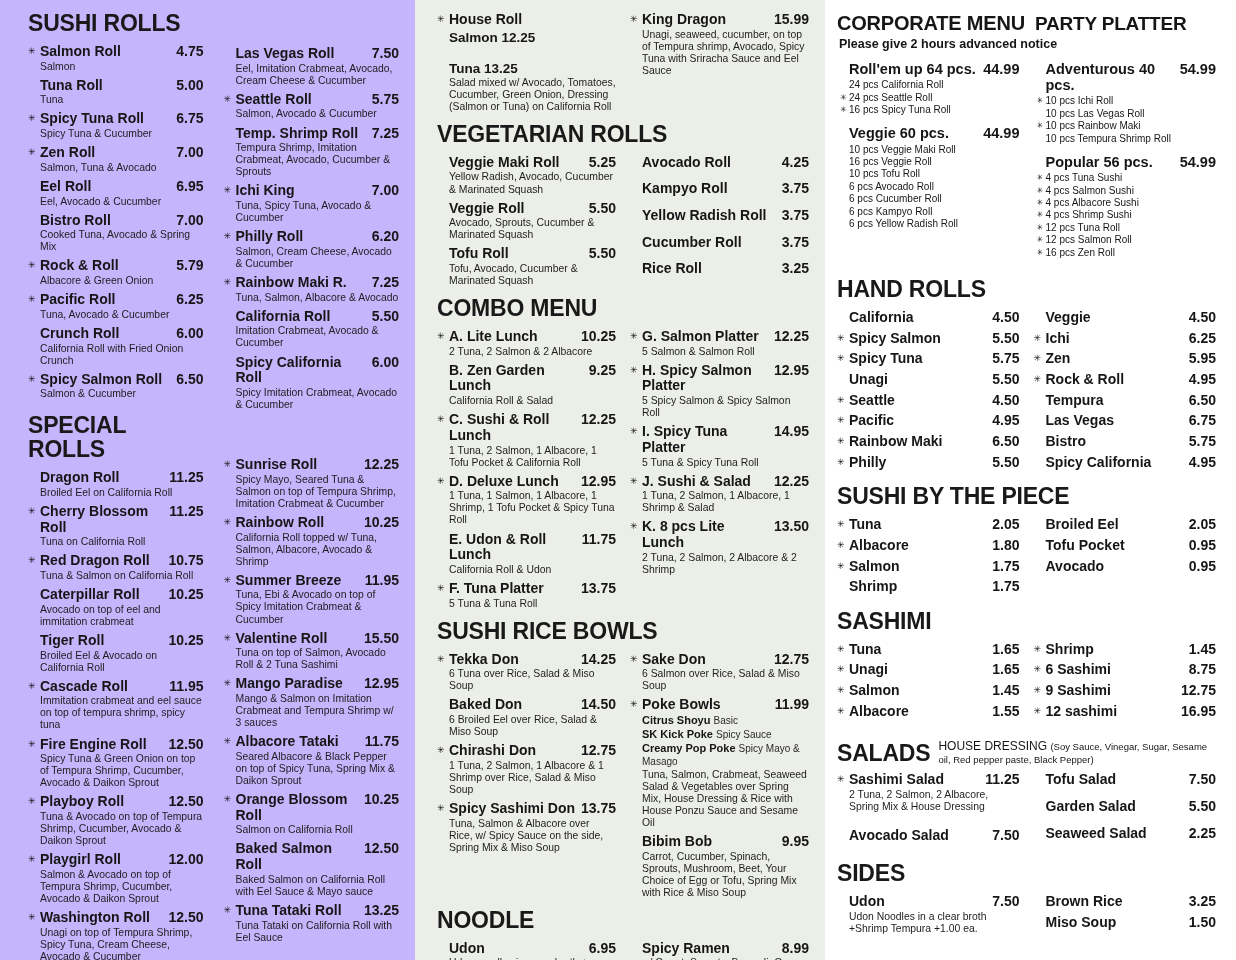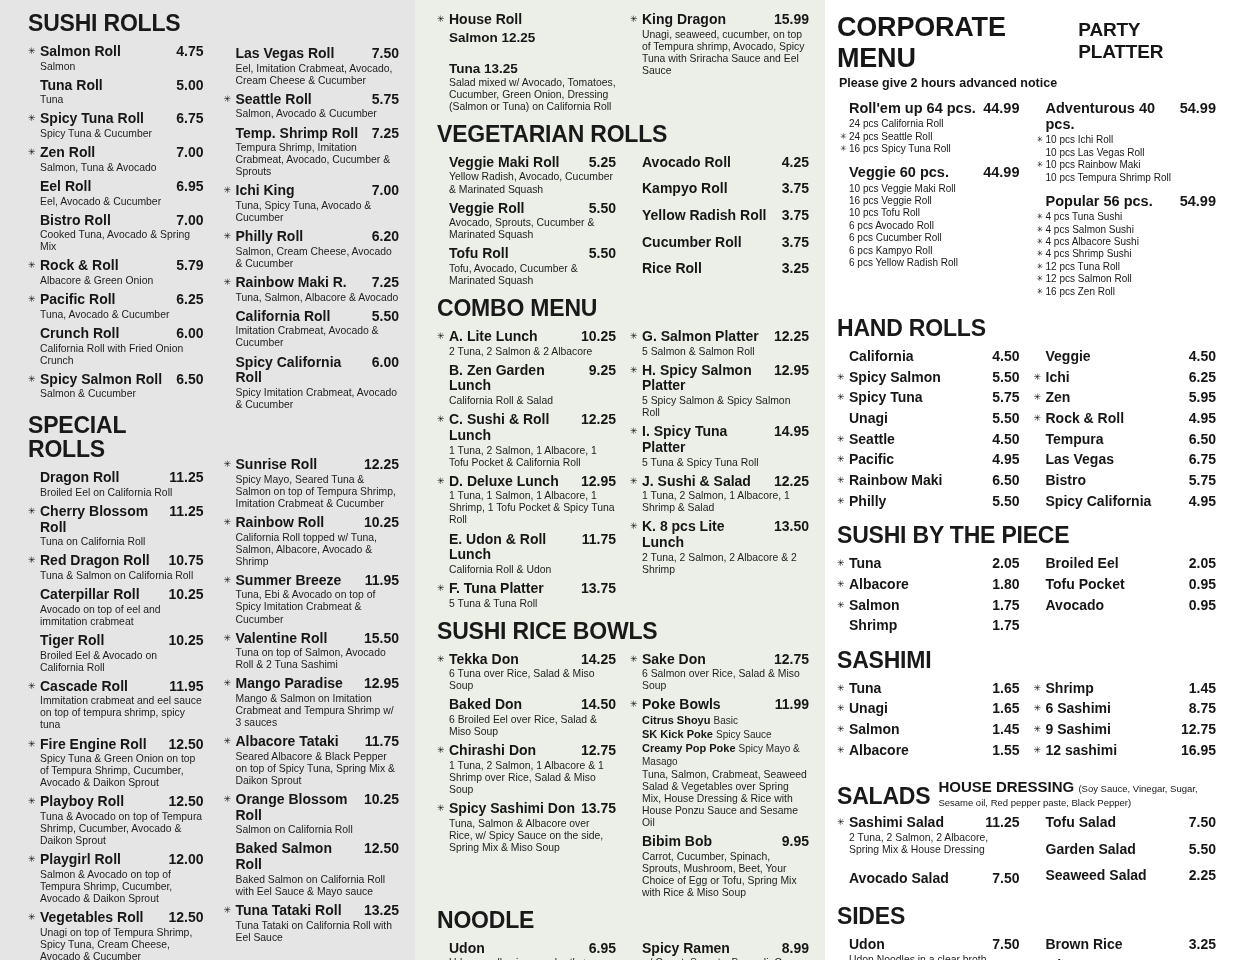--- a/index.html
+++ b/index.html
@@ -1,20 +1,20 @@
 <!DOCTYPE html>
 <html><head>
 <meta charset="utf-8">
 <style>
   * { margin:0; padding:0; box-sizing:border-box; }
   html,body { width:1236px; height:960px; }
   body { font-family:"Liberation Sans", sans-serif; background:#ffffff; color:#161616; overflow:hidden; }
   .page { display:flex; width:1236px; height:960px; }
   .panel { overflow:hidden; height:960px; }
-  .panel-left  { width:415px; padding:12px 16px 4px 28px; display:flex; gap:20px; background:#e5e5e5; }
+  .panel-left  { width:415px; padding:12px 16px 4px 28px; display:flex; gap:20px; background:#c4b5fd; }
   .panel-mid   { width:410px; padding:12px 16px 4px 22px; background:#eceee8; }
   .panel-right { width:411px; padding:12px 20px 4px 12px; background:#fff; }
   .lcol { flex:1; min-width:0; }
   .section-header { font-size:23px; font-weight:bold; letter-spacing:-0.2px; line-height:1.04; margin:0 0 8px; color:#191919; }
   .block + .block { margin-top:14px; }
   .block.gap-head { margin-top:34px; }
   .block.gap-lg { margin-top:46px; }
   .item { position:relative; padding-left:12px; margin-bottom:5px; }
   .item.gap-before { margin-top:15px; }
   .item-row { display:flex; justify-content:space-between; align-items:baseline; font-size:14px; font-weight:bold; line-height:1.12; }
@@ -30,27 +30,27 @@
   .subitem { position:relative; font-size:10px; line-height:1.24; color:#161616; }
   .subitem .star { left:-9px; top:1px; font-size:8px; }
   .two-col { display:flex; gap:14px; }
   .mcol { flex:1; min-width:0; }
   .msection { margin-top:5px; }
   .rsection { margin-top:10px; }
   .spaced { margin-bottom:11px; }
   .platter { margin-bottom:9px; }
   .platter > .item-row { font-size:14.5px; }
   .corp-title-row { display:flex; align-items:baseline; gap:10px; }
-  .corp-title { font-size:27px; font-weight:bold; letter-spacing:-0.2px; }
+  .corp-title { font-size:20px; font-weight:bold; letter-spacing:-0.2px; }
   .corp-suffix { font-size:19px; font-weight:bold; letter-spacing:-0.2px; }
   .corp-subtitle { font-size:12.5px; font-weight:bold; margin:2px 0 10px 2px; }
   .header-row { display:flex; gap:8px; align-items:flex-end; margin-bottom:6px; }
   .header-row .section-header { margin:0; }
   .header-note { font-size:9.5px; line-height:1.25; padding-top:5px; }
-  .header-note-b { font-weight:bold; font-size:15px; }
+  .header-note-b { font-weight:normal; font-size:12px; }
 </style>
 </head>
 <body>
 
 <div class="page">
 
   <section class="panel panel-left">
     <div class="lcol" id="left-col1">
         <div class="block">
           <h2 class="section-header">SUSHI ROLLS</h2>
@@ -198,21 +198,21 @@
             <div class="item-row">
               <span class="star">✳</span>
               <span class="item-name">Playgirl Roll</span>
               <span class="item-price">12.00</span>
             </div>
             <div class="item-desc">Salmon &amp; Avocado on top of Tempura Shrimp, Cucumber, Avocado &amp; Daikon Sprout</div>
           </div>
           <div class="item">
             <div class="item-row">
               <span class="star">✳</span>
-              <span class="item-name">Vegetables Roll</span>
+              <span class="item-name">Washington Roll</span>
               <span class="item-price">12.50</span>
             </div>
             <div class="item-desc">Unagi on top of Tempura Shrimp, Spicy Tuna, Cream Cheese, Avocado &amp; Cucumber</div>
           </div>
         </div>
       </div>
     <div class="lcol" id="left-col2">
         <div class="block gap-head">
           <div class="item">
             <div class="item-row">

